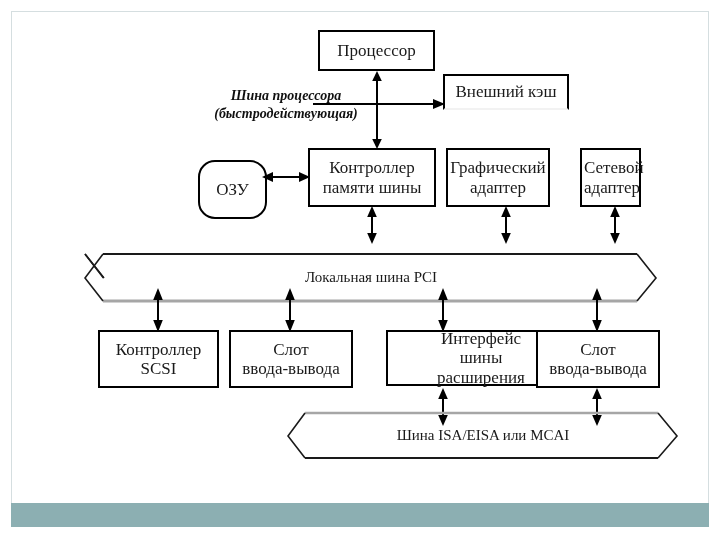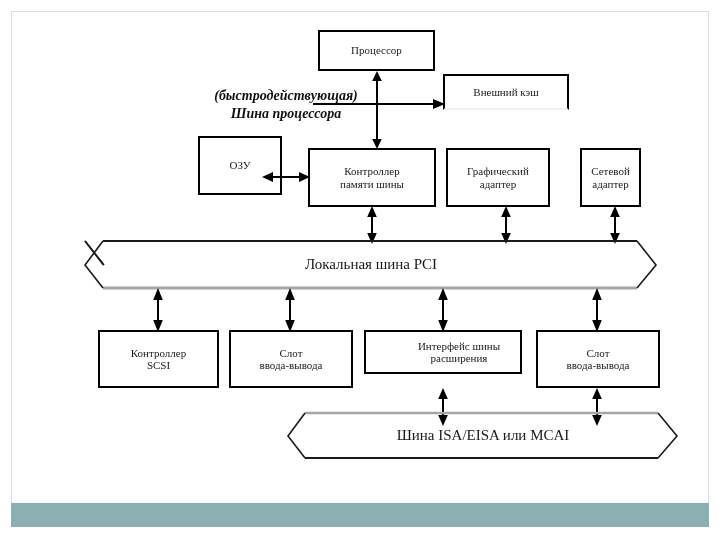--- a/index.html
+++ b/index.html
@@ -37,21 +37,21 @@
 
   .box {
     position: absolute;
     border: 2px solid #000000;
     background: #ffffff;
     box-sizing: border-box;
     display: flex;
     align-items: center;
     justify-content: center;
     text-align: center;
-    font-size: 11px;
+    font-size: 17px;
     line-height: 1.12;
     color: #1a1a1a;
     padding: 1px 2px;
   }
   .box .label { display: block; width: 100%; }
 
   
   .box.cache {
     border-bottom-color: #f2f2f2;
   }
@@ -90,40 +90,40 @@
 
   <div class="box" style="left:318px; top:30px; width:117px; height:41px;">
     <span class="label">Процессор</span>
   </div>
 
   <div class="box cache" style="left:443px; top:74px; width:126px; height:36px;">
     <span class="label">Внешний кэш</span>
   </div>
 
   <div class="bus-label" style="left:196px; top:87px; width:180px;">
+    <div>Шина процессора</div>
     <div>(быстродействующая)</div>
-    <div>Шина процессора</div>
   </div>
 
   <div class="arrow" style="left:370px; top:71px; width:14px; height:78px;">
     <svg width="14" height="78" viewBox="0 0 14 78">
       <path d="M7 7 L7 71" stroke="#000" stroke-width="2" fill="none"></path>
       <path d="M7 0 L2.2 10 L11.8 10 Z" fill="#000"></path>
       <path d="M7 78 L2.2 68 L11.8 68 Z" fill="#000"></path>
     </svg>
   </div>
 
   <div class="arrow" style="left:313px; top:98px; width:132px; height:12px;">
     <svg width="132" height="12" viewBox="0 0 132 12">
       <path d="M0 6 L122 6" stroke="#000" stroke-width="2" fill="none"></path>
       <path d="M132 6 L120 1 L120 11 Z" fill="#000"></path>
     </svg>
   </div>
 
-  <div class="box" style="left:198px; top:136px; width:84px; height:59px;">
+  <div class="box" style="left:198px; top:160px; width:69px; height:59px;border-radius:17px;">
     <span class="label">ОЗУ</span>
   </div>
 
   <div class="box" style="left:308px; top:148px; width:128px; height:59px;">
     <span class="label">Контроллер<br>памяти шины</span>
   </div>
 
   <div class="box" style="left:446px; top:148px; width:104px; height:59px;">
     <span class="label">Графический<br>адаптер</span>
   </div>
@@ -157,21 +157,21 @@
   </div>
 
   <div class="arrow" style="left:608px; top:206px; width:14px; height:38px;">
     <svg width="14" height="38" viewBox="0 0 14 38">
       <path d="M7 7 L7 31" stroke="#000" stroke-width="2" fill="none"></path>
       <path d="M7 0 L2.2 11 L11.8 11 Z" fill="#000"></path>
       <path d="M7 38 L2.2 27 L11.8 27 Z" fill="#000"></path>
     </svg>
   </div>
 
-  <div class="bus-band" style="left:84px; top:238px; width:574px; height:54px;">
+  <div class="bus-band" style="left:84px; top:251px; width:574px; height:54px;">
     <svg width="574" height="54" viewBox="0 0 574 54">
 
       <path d="M20 2 L20 2" fill="none"></path>
       <path d="M19 27 L20.5 26 L20.5 28 Z" fill="none"></path>
 
       <path d="M20 27 L1 3 L1 3" fill="none" stroke="#1a1a1a" stroke-width="1.6"></path>
       <path d="M1 3 L19.5 27" fill="none" stroke="#1a1a1a" stroke-width="1.6"></path>
       <path d="M1 3 L19 3" fill="none" stroke="#ffffff" stroke-width="0"></path>
 
       <path d="M19 2 L19.5 2" fill="none"></path>
@@ -220,21 +220,21 @@
   </div>
 
   <div class="box" style="left:98px; top:330px; width:121px; height:58px;">
     <span class="label">Контроллер<br>SCSI</span>
   </div>
 
   <div class="box" style="left:229px; top:330px; width:124px; height:58px;">
     <span class="label">Слот<br>ввода-вывода</span>
   </div>
 
-  <div class="box" style="left:364px; top:330px; width:158px; height:44px;padding-left:34px;">
+  <div class="box" style="left:386px; top:330px; width:158px; height:56px;padding-left:34px;">
     <span class="label">Интерфейс шины<br>расширения</span>
   </div>
 
   <div class="box" style="left:536px; top:330px; width:124px; height:58px;">
     <span class="label">Слот<br>ввода-вывода</span>
   </div>
 
   <div class="arrow" style="left:436px; top:388px; width:14px; height:38px;">
     <svg width="14" height="38" viewBox="0 0 14 38">
       <path d="M7 7 L7 31" stroke="#000" stroke-width="2" fill="none"></path>

